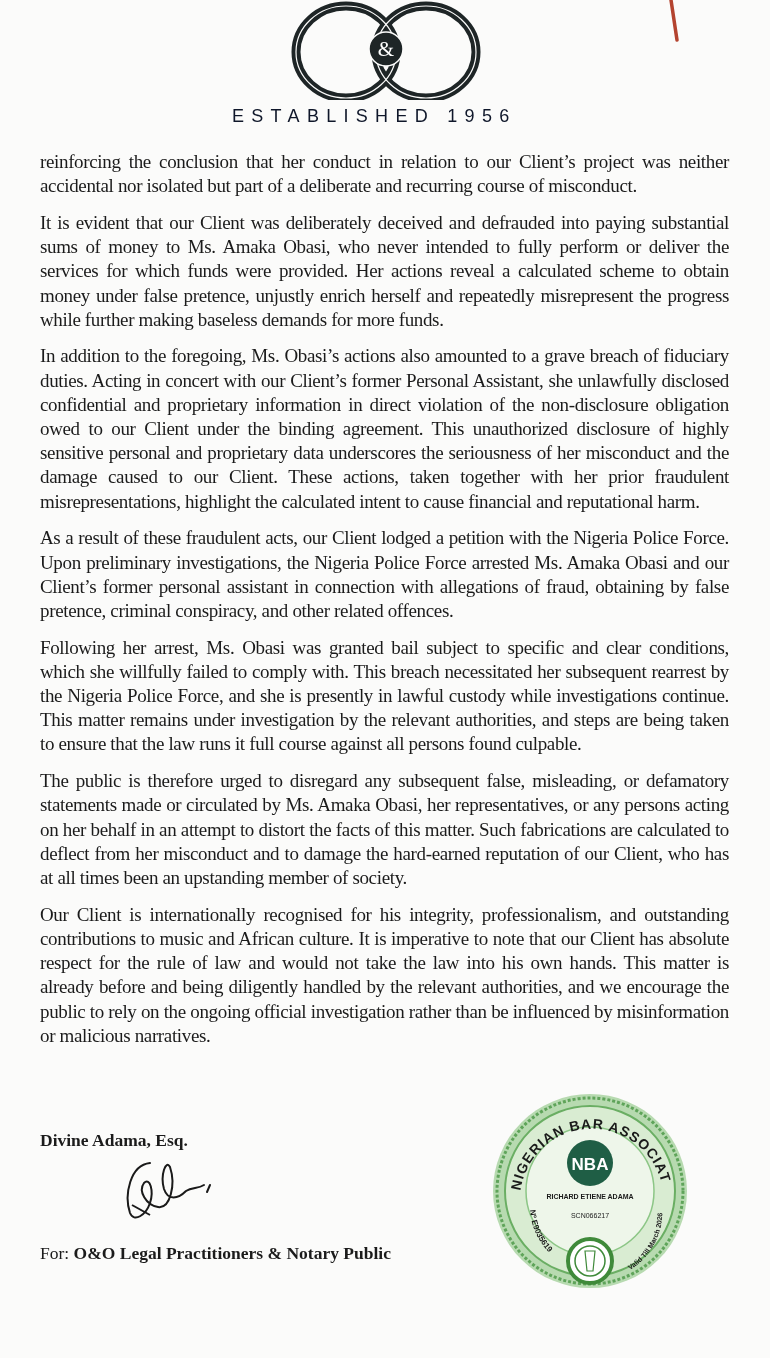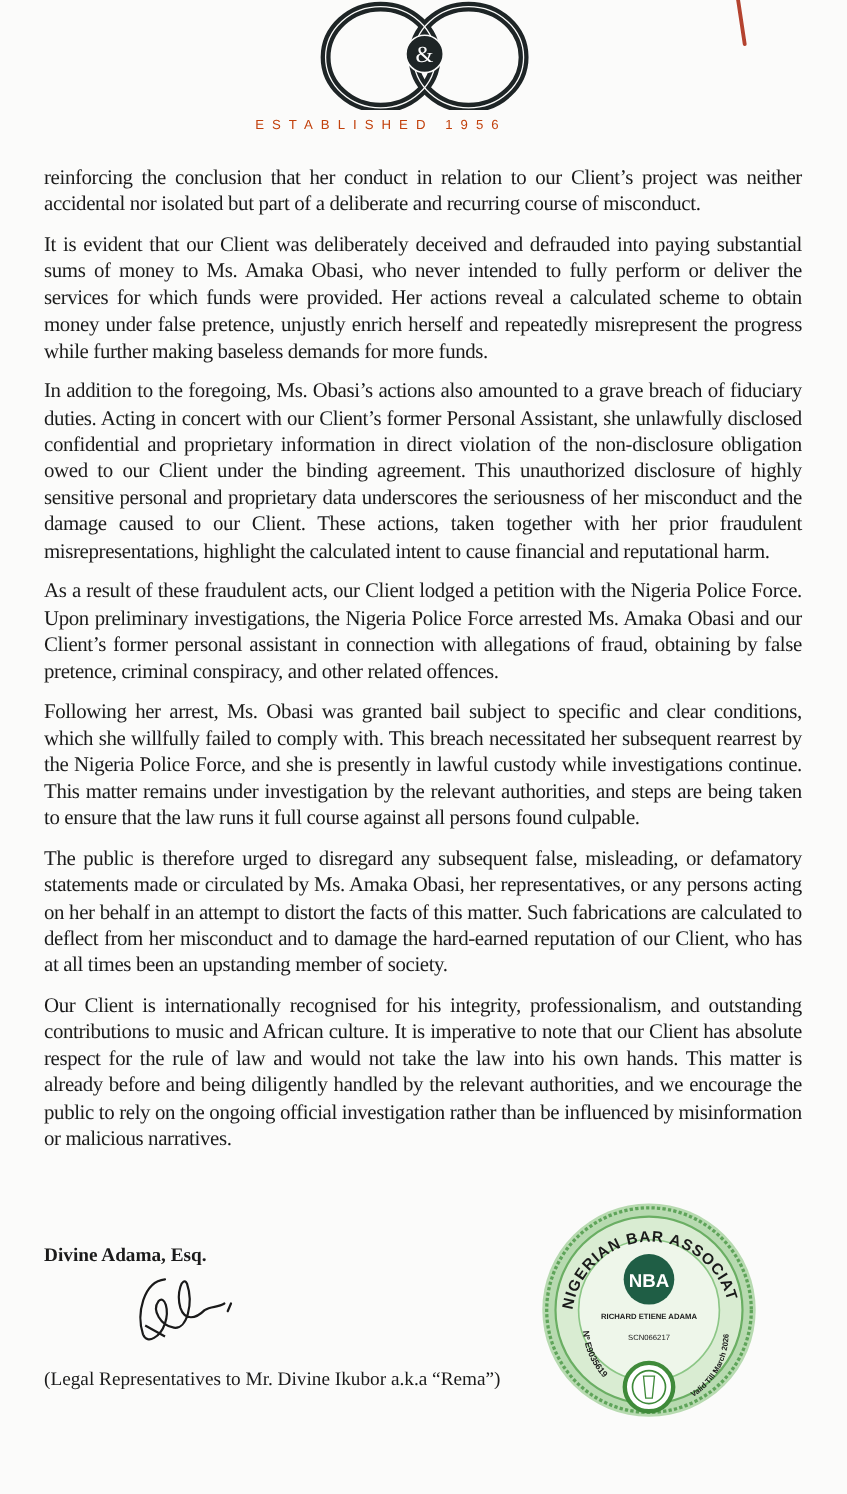--- a/index.html
+++ b/index.html
@@ -4,22 +4,22 @@
 <style>
   html, body { margin: 0; padding: 0; }
   body {
     width: 770px; height: 1358px; background: #fbfbfa; overflow: hidden;
     position: relative; font-family: "Liberation Serif", "DejaVu Serif", serif; color: #1b1b1b;
   }
   .page { position: absolute; left: 0; top: 0; width: 770px; height: 1358px; }
   .logo { position: absolute; left: 284px; top: 0; width: 204px; height: 100px; }
   .established {
     position: absolute; left: 232px; top: 106px; width: 320px; text-align: left;
-    font-family: "Liberation Sans", "DejaVu Sans", sans-serif; font-size: 12px;
-    letter-spacing: 7.3px; color: #c2410c; white-space: nowrap;
+    font-family: "Liberation Sans", "DejaVu Sans", sans-serif; font-size: 18px;
+    letter-spacing: 7.3px; color: #0f172a; white-space: nowrap;
   }
   .red-mark { position: absolute; left: 668px; top: 0; width: 12px; height: 42px; }
   .body-text {
     position: absolute; left: 40px; top: 150px; width: 689px;
     font-size: 19px; line-height: 24.2px; text-align: justify; letter-spacing: -0.35px;
   }
   .body-text p { margin: 0 0 12.5px 0; }
   .sig-name {
     position: absolute; left: 40px; top: 1130px; font-weight: bold; font-size: 17.5px;
   }
@@ -60,21 +60,23 @@
 
   <div class="sig-name">Divine Adama, Esq.</div>
 
   <svg class="signature" viewBox="0 0 100 70">
     <path d="M30 8 C10 10 4 40 10 58 C14 68 26 60 30 48 C34 36 30 22 24 28 C18 36 26 50 38 52 C50 54 56 30 50 12 C46 4 40 20 44 34 C48 46 58 44 66 36 C72 32 78 34 84 30" fill="none" stroke="#1a1a1a" stroke-width="2" stroke-linecap="round"></path>
     <path d="M12 50 L30 60" fill="none" stroke="#1a1a1a" stroke-width="2"></path>
     <path d="M90 30 L87 37" fill="none" stroke="#1a1a1a" stroke-width="2" stroke-linecap="round"></path>
   </svg>
 
   <div class="for-line">
-    <div>(Legal Representatives to Mr. Divine Ikubor a.k.a “Rema”)</div>
+    <div>
+      <span>For: </span><b>O&amp;O Legal Practitioners &amp; Notary Public</b>
+    </div>
   </div>
 
   <svg class="stamp" viewBox="0 0 200 210">
     <defs>
       <path id="arcTop" d="M30 110 A72 72 0 0 1 172 100"></path>
       <path id="arcLeft" d="M40 125 A68 68 0 0 0 72 178"></path>
       <path id="arcRight" d="M140 185 A68 68 0 0 0 172 120"></path>
     </defs>
     <circle cx="100" cy="106" r="97" fill="#b7dab0"></circle>
     <circle cx="100" cy="106" r="93" fill="none" stroke="#5fa45a" stroke-width="3" stroke-dasharray="3 2"></circle>

